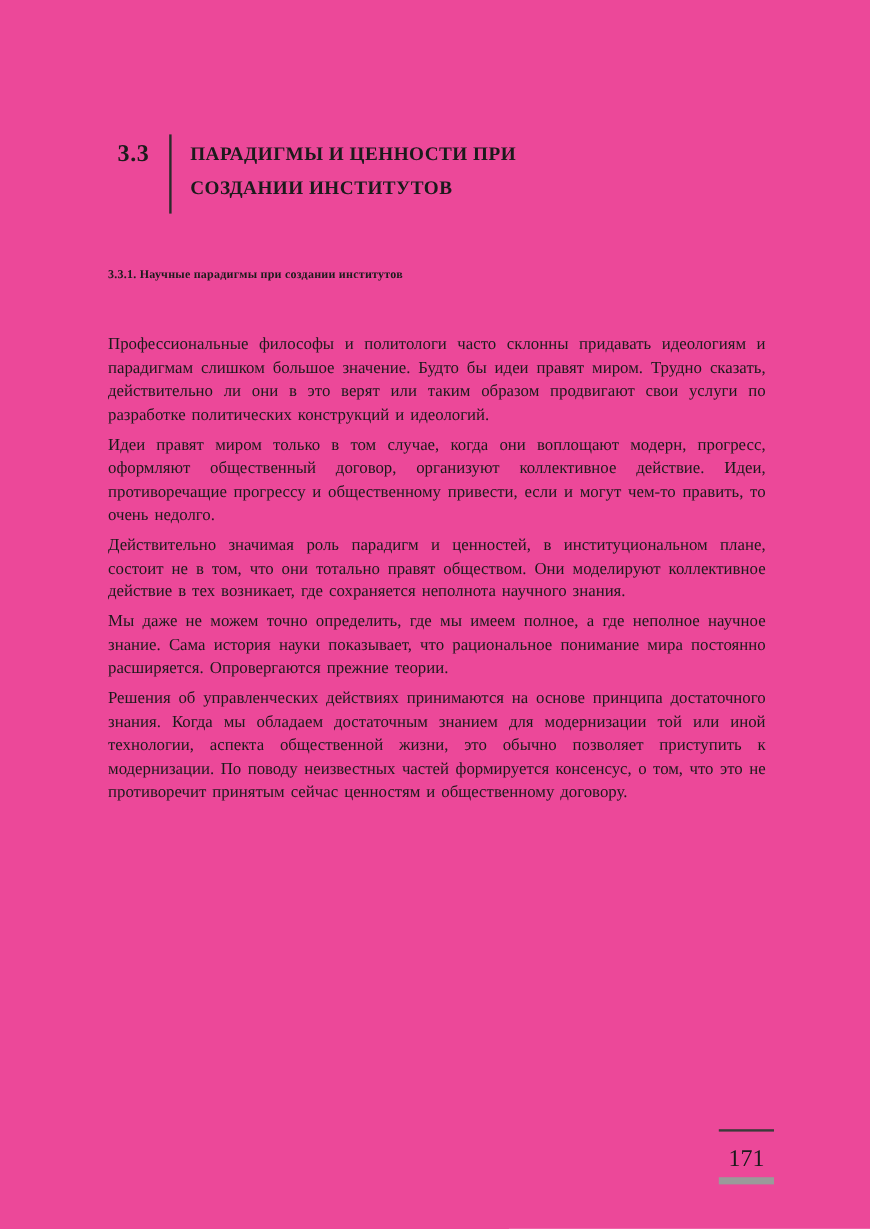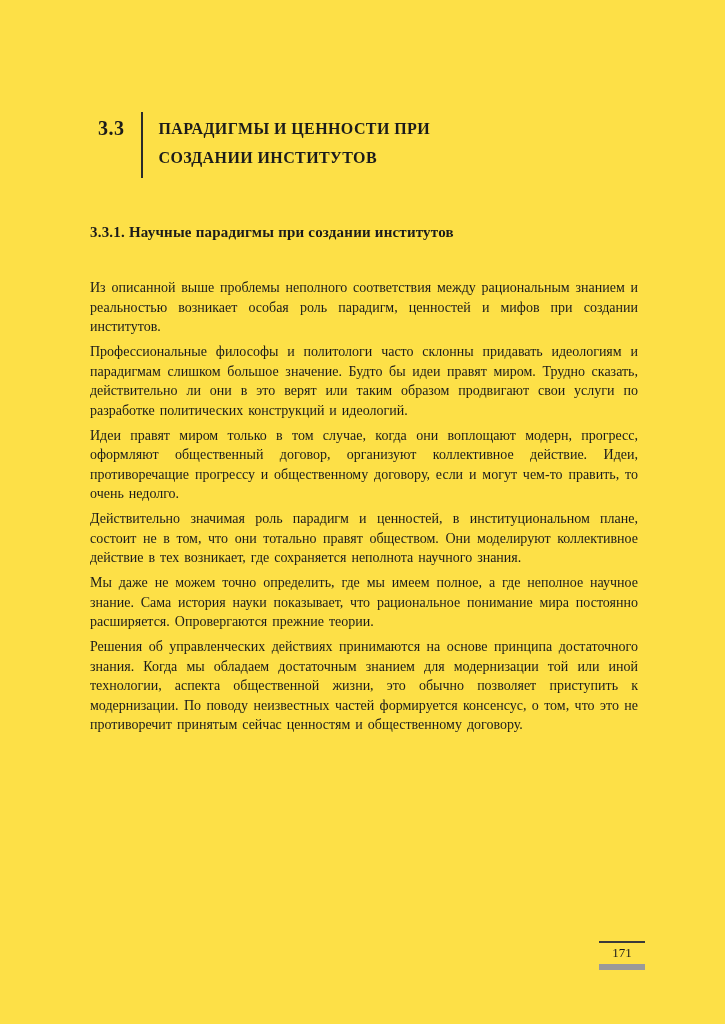--- a/index.html
+++ b/index.html
@@ -9,21 +9,21 @@
     height: 1024px;
     background: #ffffff;
     position: relative;
     font-family: "Liberation Serif", serif;
     color: #1b1b1b;
     overflow: hidden;
   }
   .page {
     position: absolute;
     inset: 0;
-    background: #fde047;
+    background: #ec4899;
   }
 
   
   .section-heading {
     position: absolute;
     left: 98px;
     top: 112px;
     display: flex;
     align-items: stretch;
   }
@@ -46,21 +46,21 @@
     width: 385px;
     letter-spacing: 0.4px;
   }
 
   
   .subsection-title {
     position: absolute;
     left: 90px;
     top: 224px;
     margin: 0;
-    font-size: 15px;
+    font-size: 10px;
     font-weight: bold;
     letter-spacing: 0.2px;
     width: 560px;
   }
 
   
   .body-text {
     position: absolute;
     left: 90px;
     top: 278px;
@@ -80,22 +80,22 @@
     left: 599px;
     top: 941px;
     width: 46px;
     text-align: center;
   }
   .pagenum-rule {
     height: 2px;
     background: #3a3a3a;
   }
   .pagenum {
-    font-size: 13px;
-    padding: 2px 0 3px 0;
+    font-size: 20px;
+    padding: 12px 0 3px 0;
     color: #1b1b1b;
   }
   .pagenum-bar {
     height: 6px;
     background: #9a9a9a;
   }
 </style>
 </head>
 <body>
 
@@ -103,23 +103,22 @@
 
   <header class="section-heading">
     <div class="section-number">3.3</div>
     <div class="heading-divider"></div>
     <h1 class="section-title">ПАРАДИГМЫ И ЦЕННОСТИ ПРИ СОЗДАНИИ ИНСТИТУТОВ</h1>
   </header>
 
   <h2 class="subsection-title">3.3.1. Научные парадигмы при создании институтов</h2>
 
   <main class="body-text">
-    <p class="para">Из описанной выше проблемы неполного соответствия между рациональным знанием и реальностью возникает особая роль парадигм, ценностей и мифов при создании институтов.</p>
     <p class="para">Профессиональные философы и политологи часто склонны придавать идеологиям и парадигмам слишком большое значение. Будто бы идеи правят миром. Трудно сказать, действительно ли они в это верят или таким образом продвигают свои услуги по разработке политических конструкций и идеологий.</p>
-    <p class="para">Идеи правят миром только в том случае, когда они воплощают модерн, прогресс, оформляют общественный договор, организуют коллективное действие. Идеи, противоречащие прогрессу и общественному договору, если и могут чем-то править, то очень недолго.</p>
+    <p class="para">Идеи правят миром только в том случае, когда они воплощают модерн, прогресс, оформляют общественный договор, организуют коллективное действие. Идеи, противоречащие прогрессу и общественному привести, если и могут чем-то править, то очень недолго.</p>
     <p class="para">Действительно значимая роль парадигм и ценностей, в институциональном плане, состоит не в том, что они тотально правят обществом. Они моделируют коллективное действие в тех возникает, где сохраняется неполнота научного знания.</p>
     <p class="para">Мы даже не можем точно определить, где мы имеем полное, а где неполное научное знание. Сама история науки показывает, что рациональное понимание мира постоянно расширяется. Опровергаются прежние теории.</p>
     <p class="para">Решения об управленческих действиях принимаются на основе принципа достаточного знания. Когда мы обладаем достаточным знанием для модернизации той или иной технологии, аспекта общественной жизни, это обычно позволяет приступить к модернизации. По поводу неизвестных частей формируется консенсус, о том, что это не противоречит принятым сейчас ценностям и общественному договору.</p>
   </main>
 
   <footer class="pagenum-block">
     <div class="pagenum-rule"></div>
     <div class="pagenum">171</div>
     <div class="pagenum-bar"></div>
   </footer>

